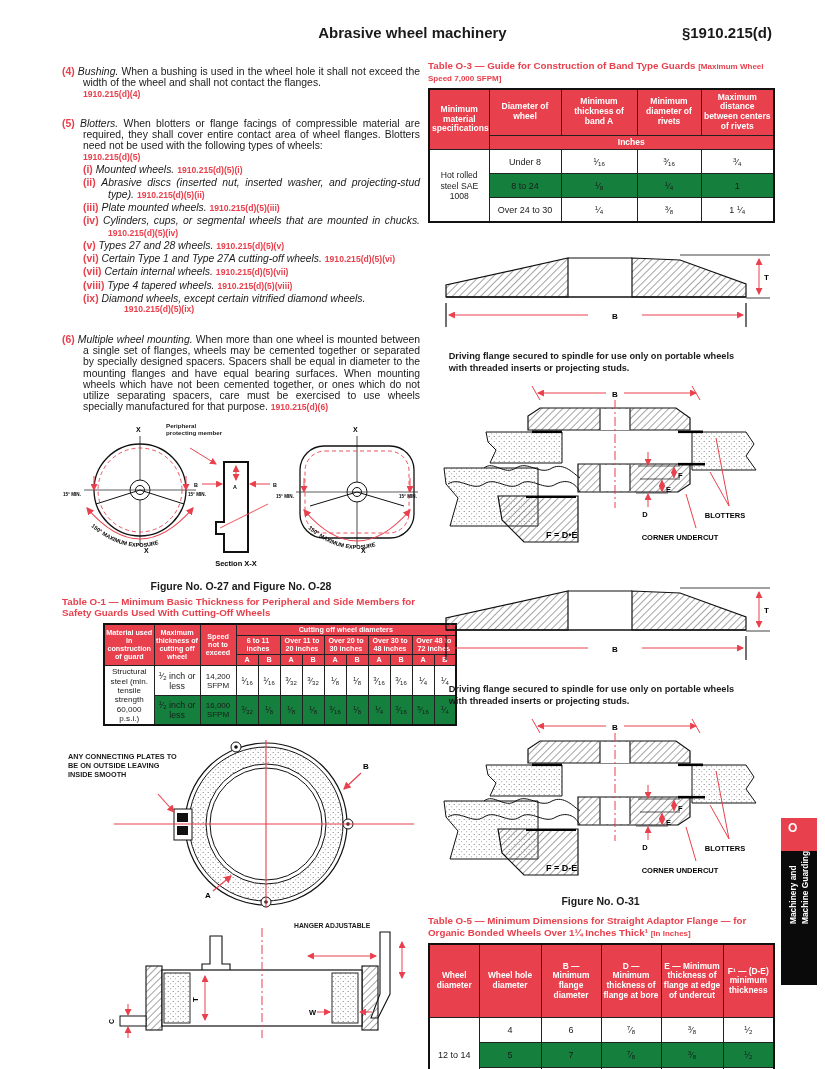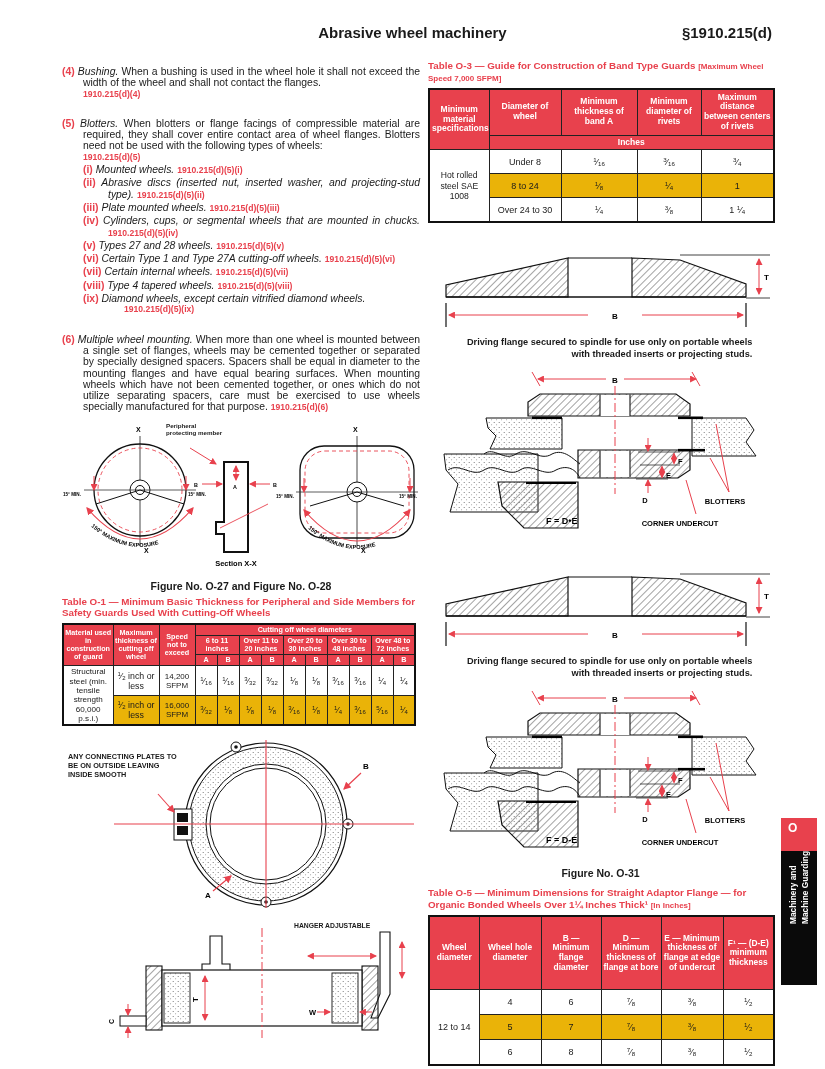--- a/index.html
+++ b/index.html
@@ -21,37 +21,37 @@
   .reg .lvl1{padding-left:21px;text-indent:-21px;margin-top:18px;}
   .reg .lvl2{margin-left:21px;padding-left:25px;text-indent:-25px;margin-top:1px;}
   .reg .num{color:var(--red);font-weight:bold;}
   .reg .ref{color:var(--red);font-weight:bold;font-size:8.6px;}
   .reg .ref.blk{display:block;text-indent:0;}
   .reg .lvl2 .ref.blk{margin-left:16px;}
 
   
   .figwrap{position:relative;}
   .fig-caption{font-weight:bold;font-size:10.5px;text-align:center;margin-top:2px;}
-  .drive-caption{font-weight:bold;font-size:9.2px;text-align:right;width:88%;margin:2px auto 0;line-height:1.25;}
+  .drive-caption{font-weight:bold;font-size:9.2px;text-align:left;width:88%;margin:16px auto 0;line-height:1.25;}
   .fig-note{font-weight:bold;font-size:11px;text-align:center;margin-top:2px;}
   .overlay-label{position:absolute;font-weight:bold;line-height:1.25;}
   svg text{font-family:"Liberation Sans",sans-serif;}
 
   
   .tbl-title{color:var(--red);font-weight:bold;font-size:9.8px;line-height:1.2;margin:8px 0 4px;}
   .tbl-title .note{font-size:8px;}
   table.tbl{border-collapse:collapse;table-layout:fixed;border:2px solid #111;}
   table.tbl th,table.tbl td{border:1px solid #222;padding:1px 2px;text-align:center;vertical-align:middle;}
   table.tbl th{background:var(--red);color:#fff;font-weight:bold;}
-  table.tbl tr.alt td{background:#eab308;}
+  table.tbl tr.alt td{background:#15803d;}
   table.tbl td.keep-white{background:#fff;}
   sup{font-size:68%;vertical-align:0.5em;line-height:0;}
   sub{font-size:68%;vertical-align:-0.2em;line-height:0;}
 
-  table.o1{width:288px;}  table.o1 th{font-size:7.2px;line-height:1.12;padding:1px 1px;}
+  table.o1{width:288px;margin-left:41px;}  table.o1 th{font-size:7.2px;line-height:1.12;padding:1px 1px;}
   table.o1 td{font-size:8.8px;} table.o1 td.mat{font-size:8.1px;line-height:1.15;}
   table.o1 td.sp{font-size:8px;}
   table.o3{width:345px;}  table.o3 th{font-size:8.5px;line-height:1.15;padding:3px 2px;}
   table.o3 td{font-size:9px;height:21px;} table.o3 td.mat{font-size:8.6px;line-height:1.2;}
   table.o5{width:345px;}  table.o5 th{font-size:8.4px;line-height:1.15;padding:17px 2px;}
   table.o5 td{font-size:9px;height:22px;} 
 
   
   .side-tab{position:absolute;right:8px;top:818px;width:36px;}
   .side-tab .letter{background:var(--red);color:#fff;font-weight:bold;font-size:12px;

